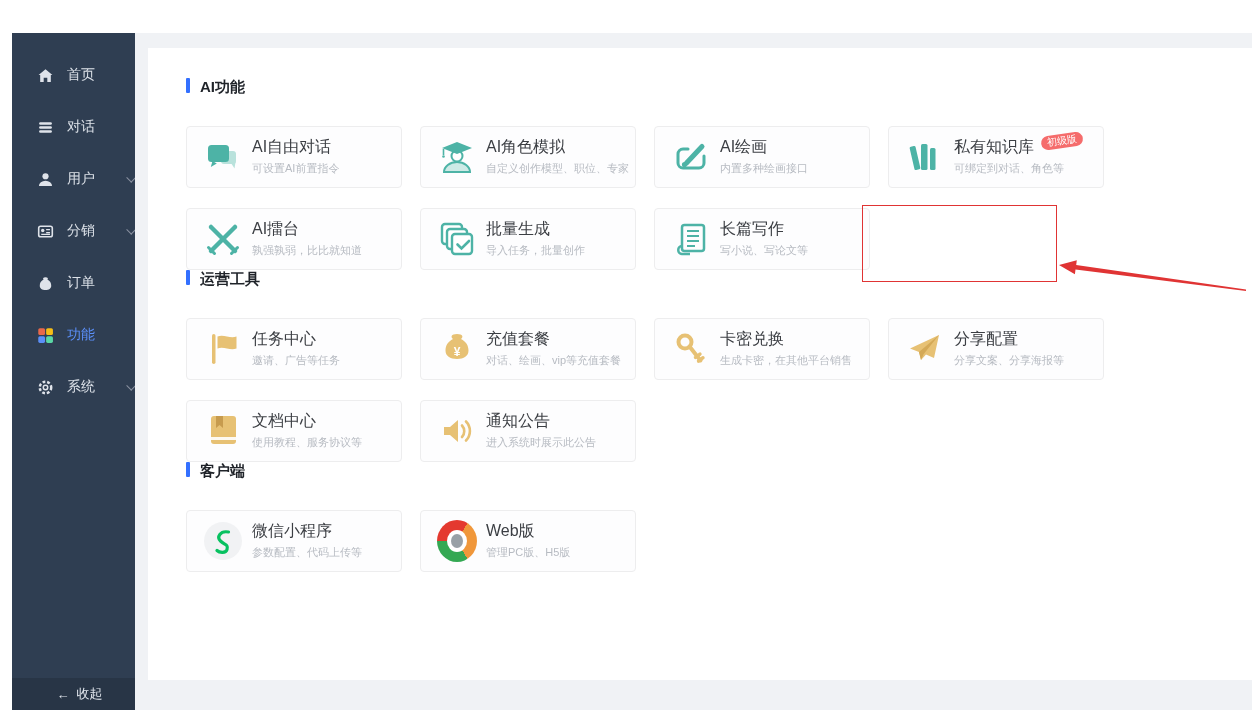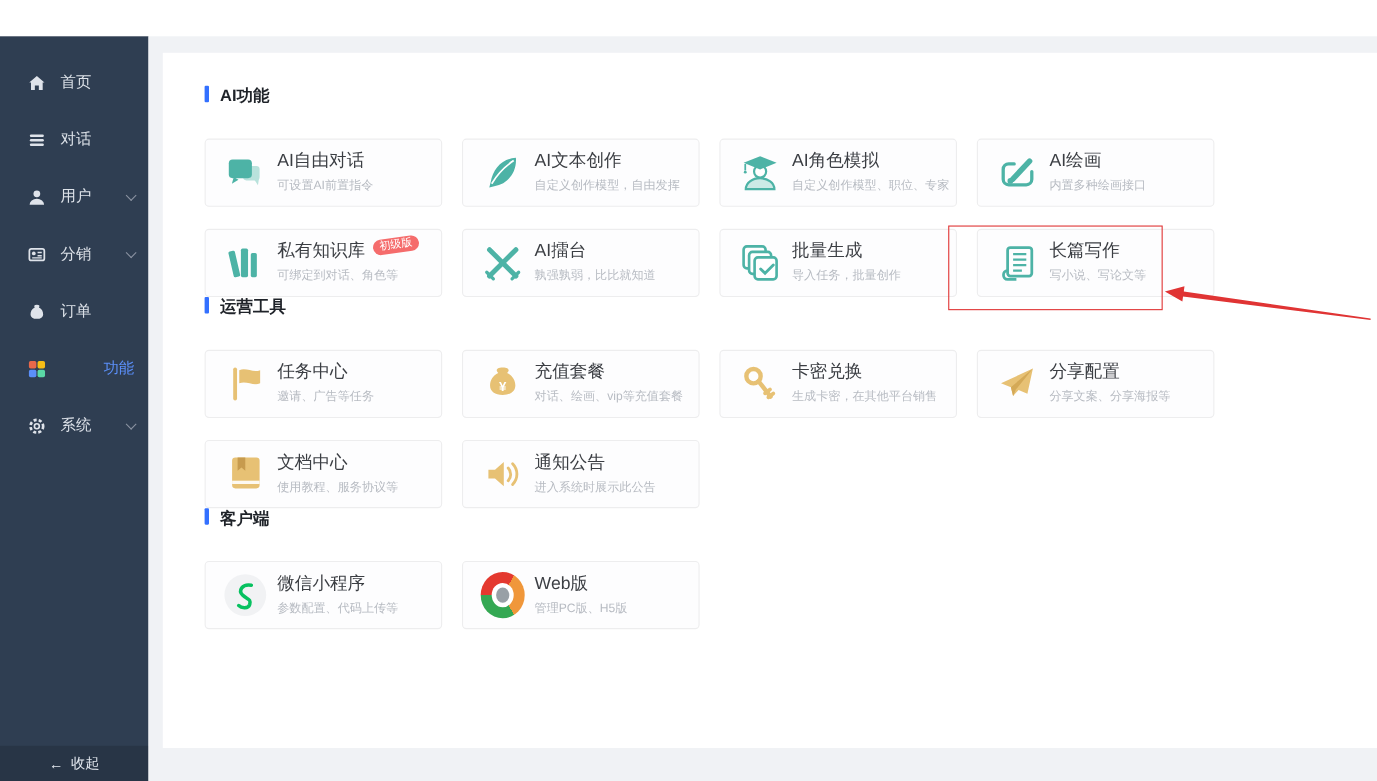--- a/index.html
+++ b/index.html
@@ -4,26 +4,26 @@
 <style>
   * { margin:0; padding:0; box-sizing:border-box; }
   html,body { width:1252px; height:710px; overflow:hidden;
     font-family:"Liberation Sans","DejaVu Sans",sans-serif; background:#fff; }
   body { position:relative; }
 
   
   .topbar { position:absolute; left:0; top:0; width:1252px; height:33px; background:#ffffff; }
 
   
-  .sidebar { position:absolute; left:0; top:33px; width:135px; height:677px;
+  .sidebar { position:absolute; left:12px; top:33px; width:135px; height:677px;
     background:var(--sidebar-bg,#2f3e52); }
   .side-nav { padding-top:24px; }
   .side-item { position:relative; height:36px; margin-bottom:16px; display:flex;
     align-items:center; padding-left:25px; color:#dde2e9; font-size:14px; cursor:pointer; }
-  .side-item.active { color:var(--active-blue,#5b8ff9);gap:39px; }
+  .side-item.active { color:var(--active-blue,#5b8ff9); }
   .sicon { width:17px; height:17px; display:inline-flex; margin-right:13px; color:#dfe3ea; }
   .sicon svg { width:100%; height:100%; }
   .chev { position:absolute; right:13px; top:14px; width:7px; height:7px;
     border-right:1.6px solid #8b93a2; border-bottom:1.6px solid #8b93a2;
     transform:rotate(45deg) translateY(-1px); }
   .collapse { position:absolute; left:0; bottom:0; width:100%; height:32px;
     background:rgba(0,0,0,.14); display:flex; align-items:center; justify-content:center;
     gap:7px; color:#e2e7ee; font-size:13px; cursor:pointer; }
 
   
@@ -174,35 +174,20 @@
             <div class="card-title-row">
               <span class="card-title">AI自由对话</span>
               
             </div>
             <div class="card-sub">可设置AI前置指令</div>
           </div>
         </div>
         <div class="card">
           <span class="icon teal">
                 <svg viewBox="0 0 40 40">
-                  <path d="M32 6.5 C20 7 11 16 9 29 l-1.2 4.5 4.5 -1.2 C25.5 30 33 19 32 6.5 Z" fill="currentColor"></path>
-                  <path d="M10 30 C16 20 24 13 30 9" stroke="#fff" stroke-width="1.6" fill="none"></path>
-                </svg>
-              </span>
-          <div class="txt">
-            <div class="card-title-row">
-              <span class="card-title">AI文本创作</span>
-              
-            </div>
-            <div class="card-sub">自定义创作模型，自由发挥</div>
-          </div>
-        </div>
-        <div class="card">
-          <span class="icon teal">
-                <svg viewBox="0 0 40 40">
                   <path d="M7 35 a13 10 0 0 1 26 0 z" fill="#cdeae6" stroke="currentColor" stroke-width="2"></path>
                   <circle cx="20" cy="19" r="5.5" fill="#fff" stroke="currentColor" stroke-width="2"></circle>
                   <polygon points="20,5 35,11 20,17 5,11" fill="currentColor"></polygon>
                   <path d="M6.5 12 v6" stroke="currentColor" stroke-width="1.6"></path>
                   <circle cx="6.5" cy="19.5" r="1.3" fill="currentColor"></circle>
                 </svg>
               </span>
           <div class="txt">
             <div class="card-title-row">
               <span class="card-title">AI角色模拟</span>

